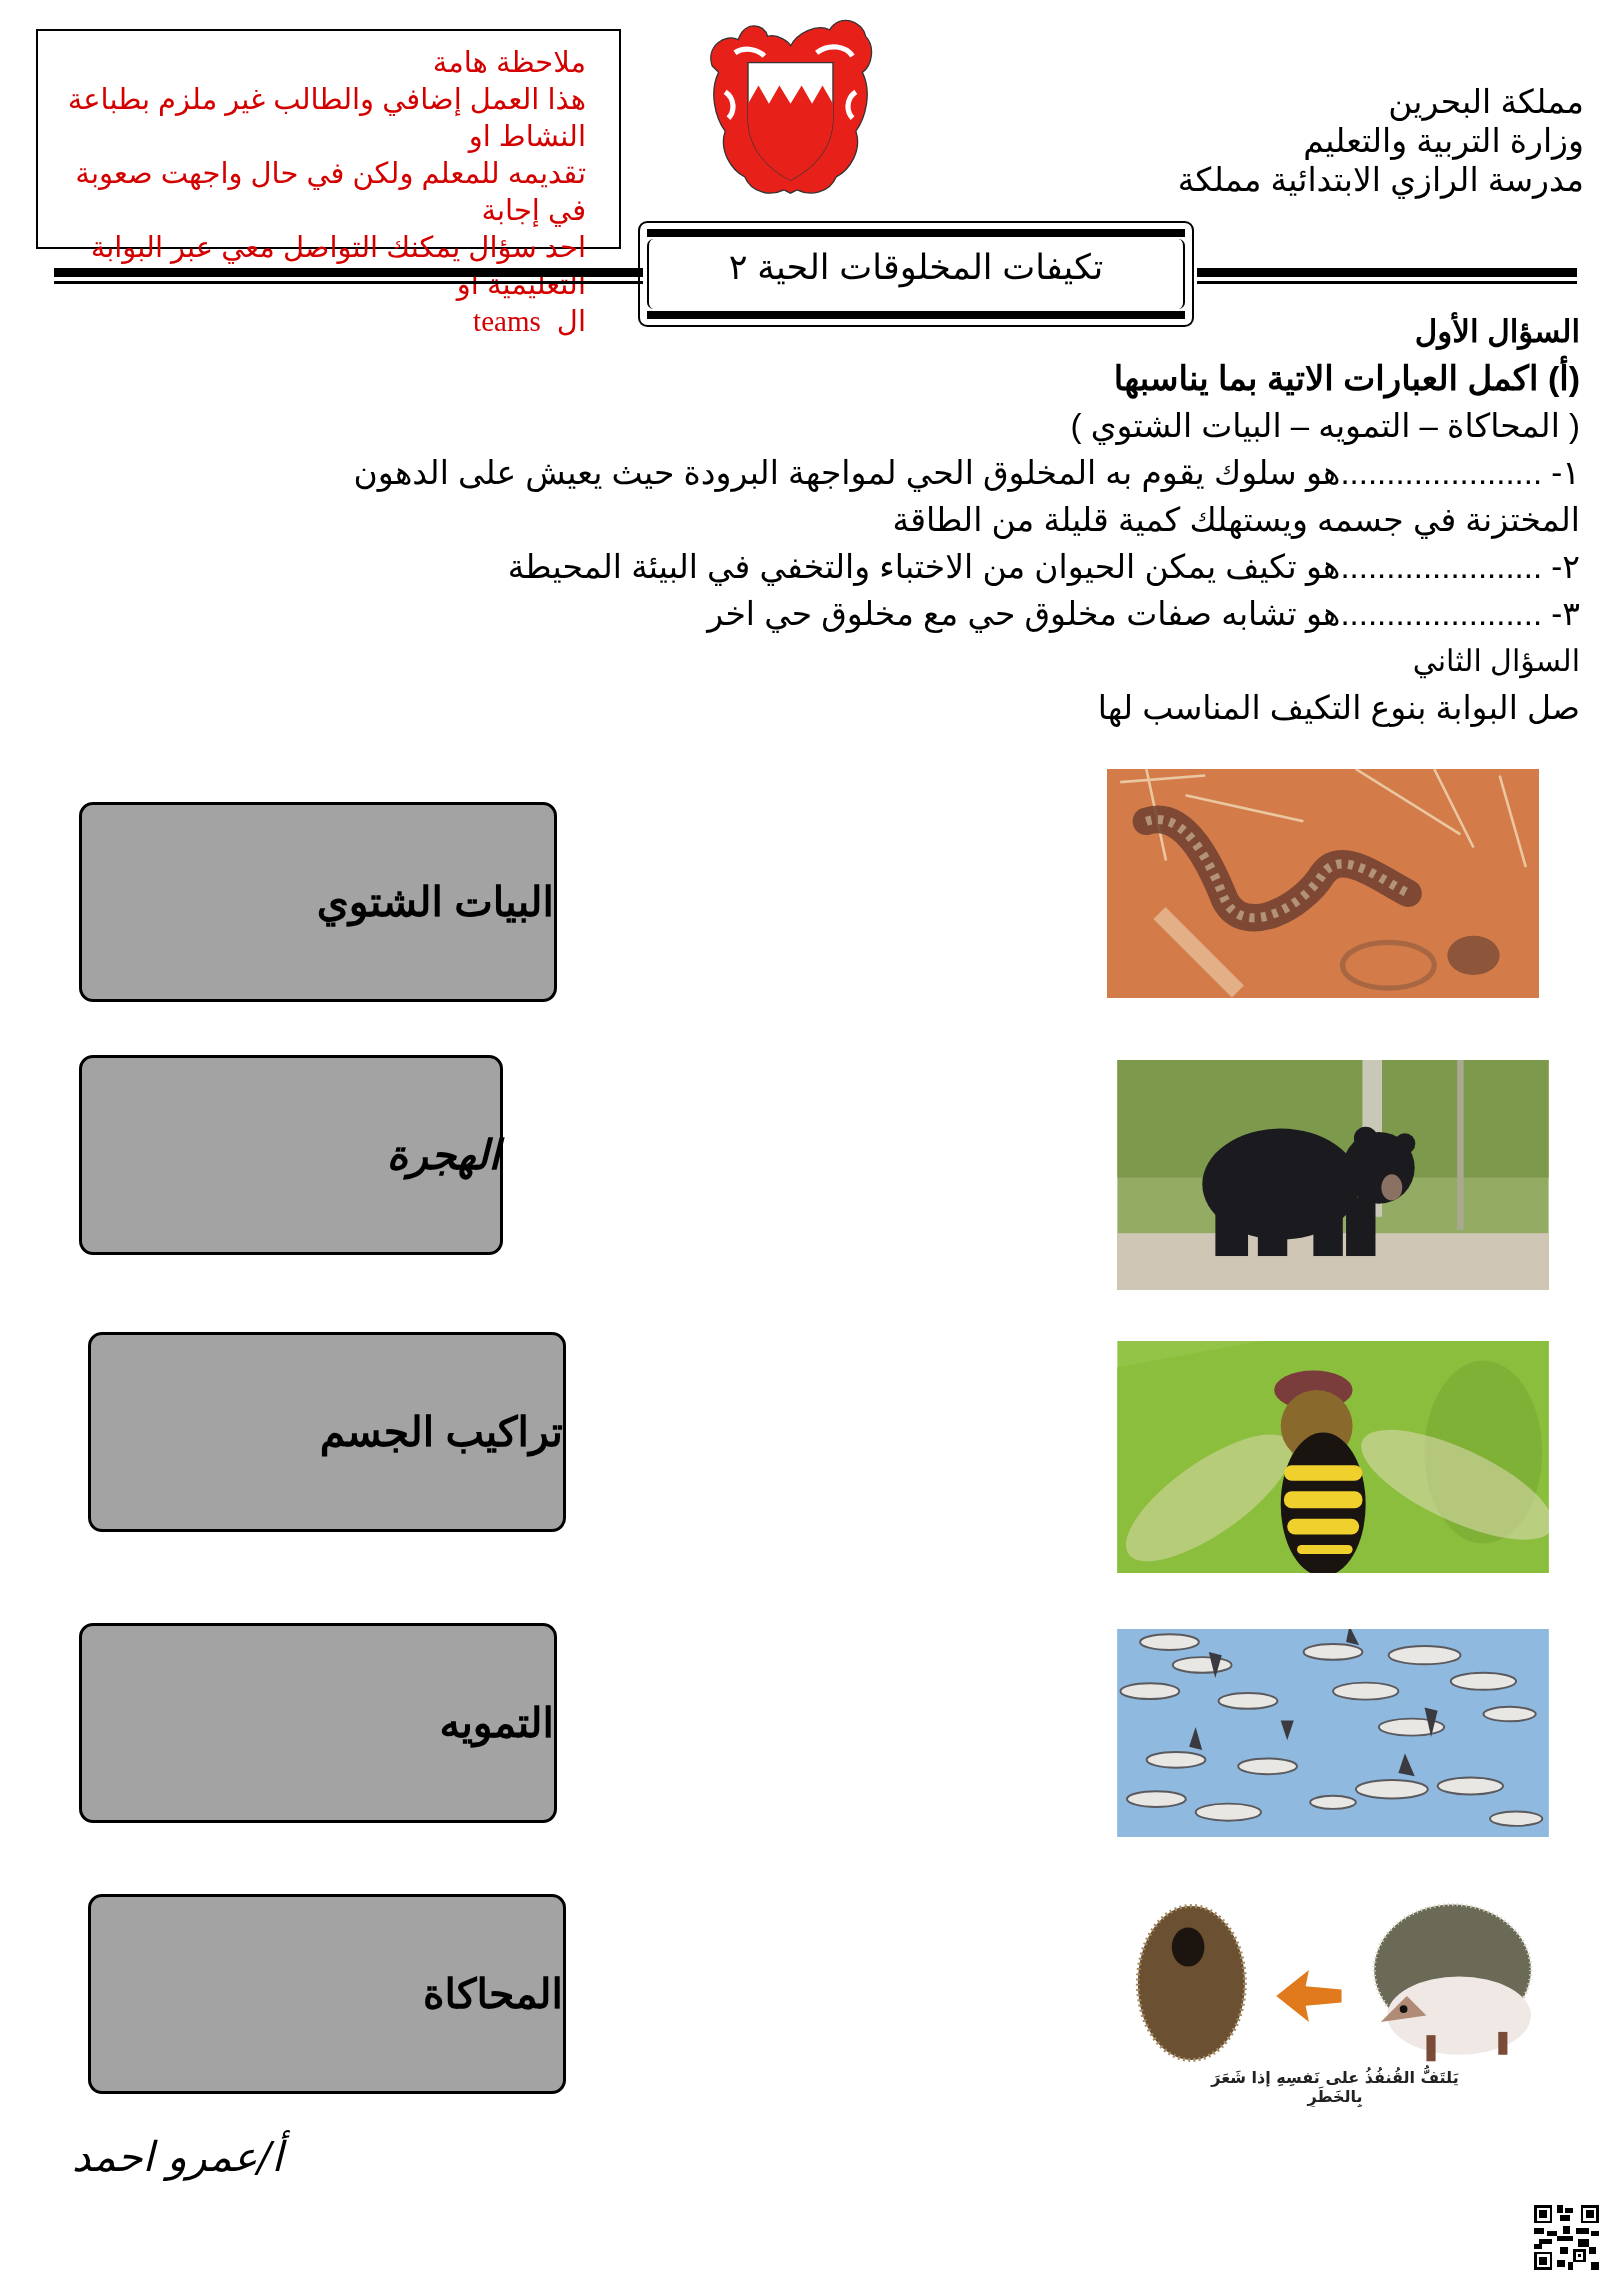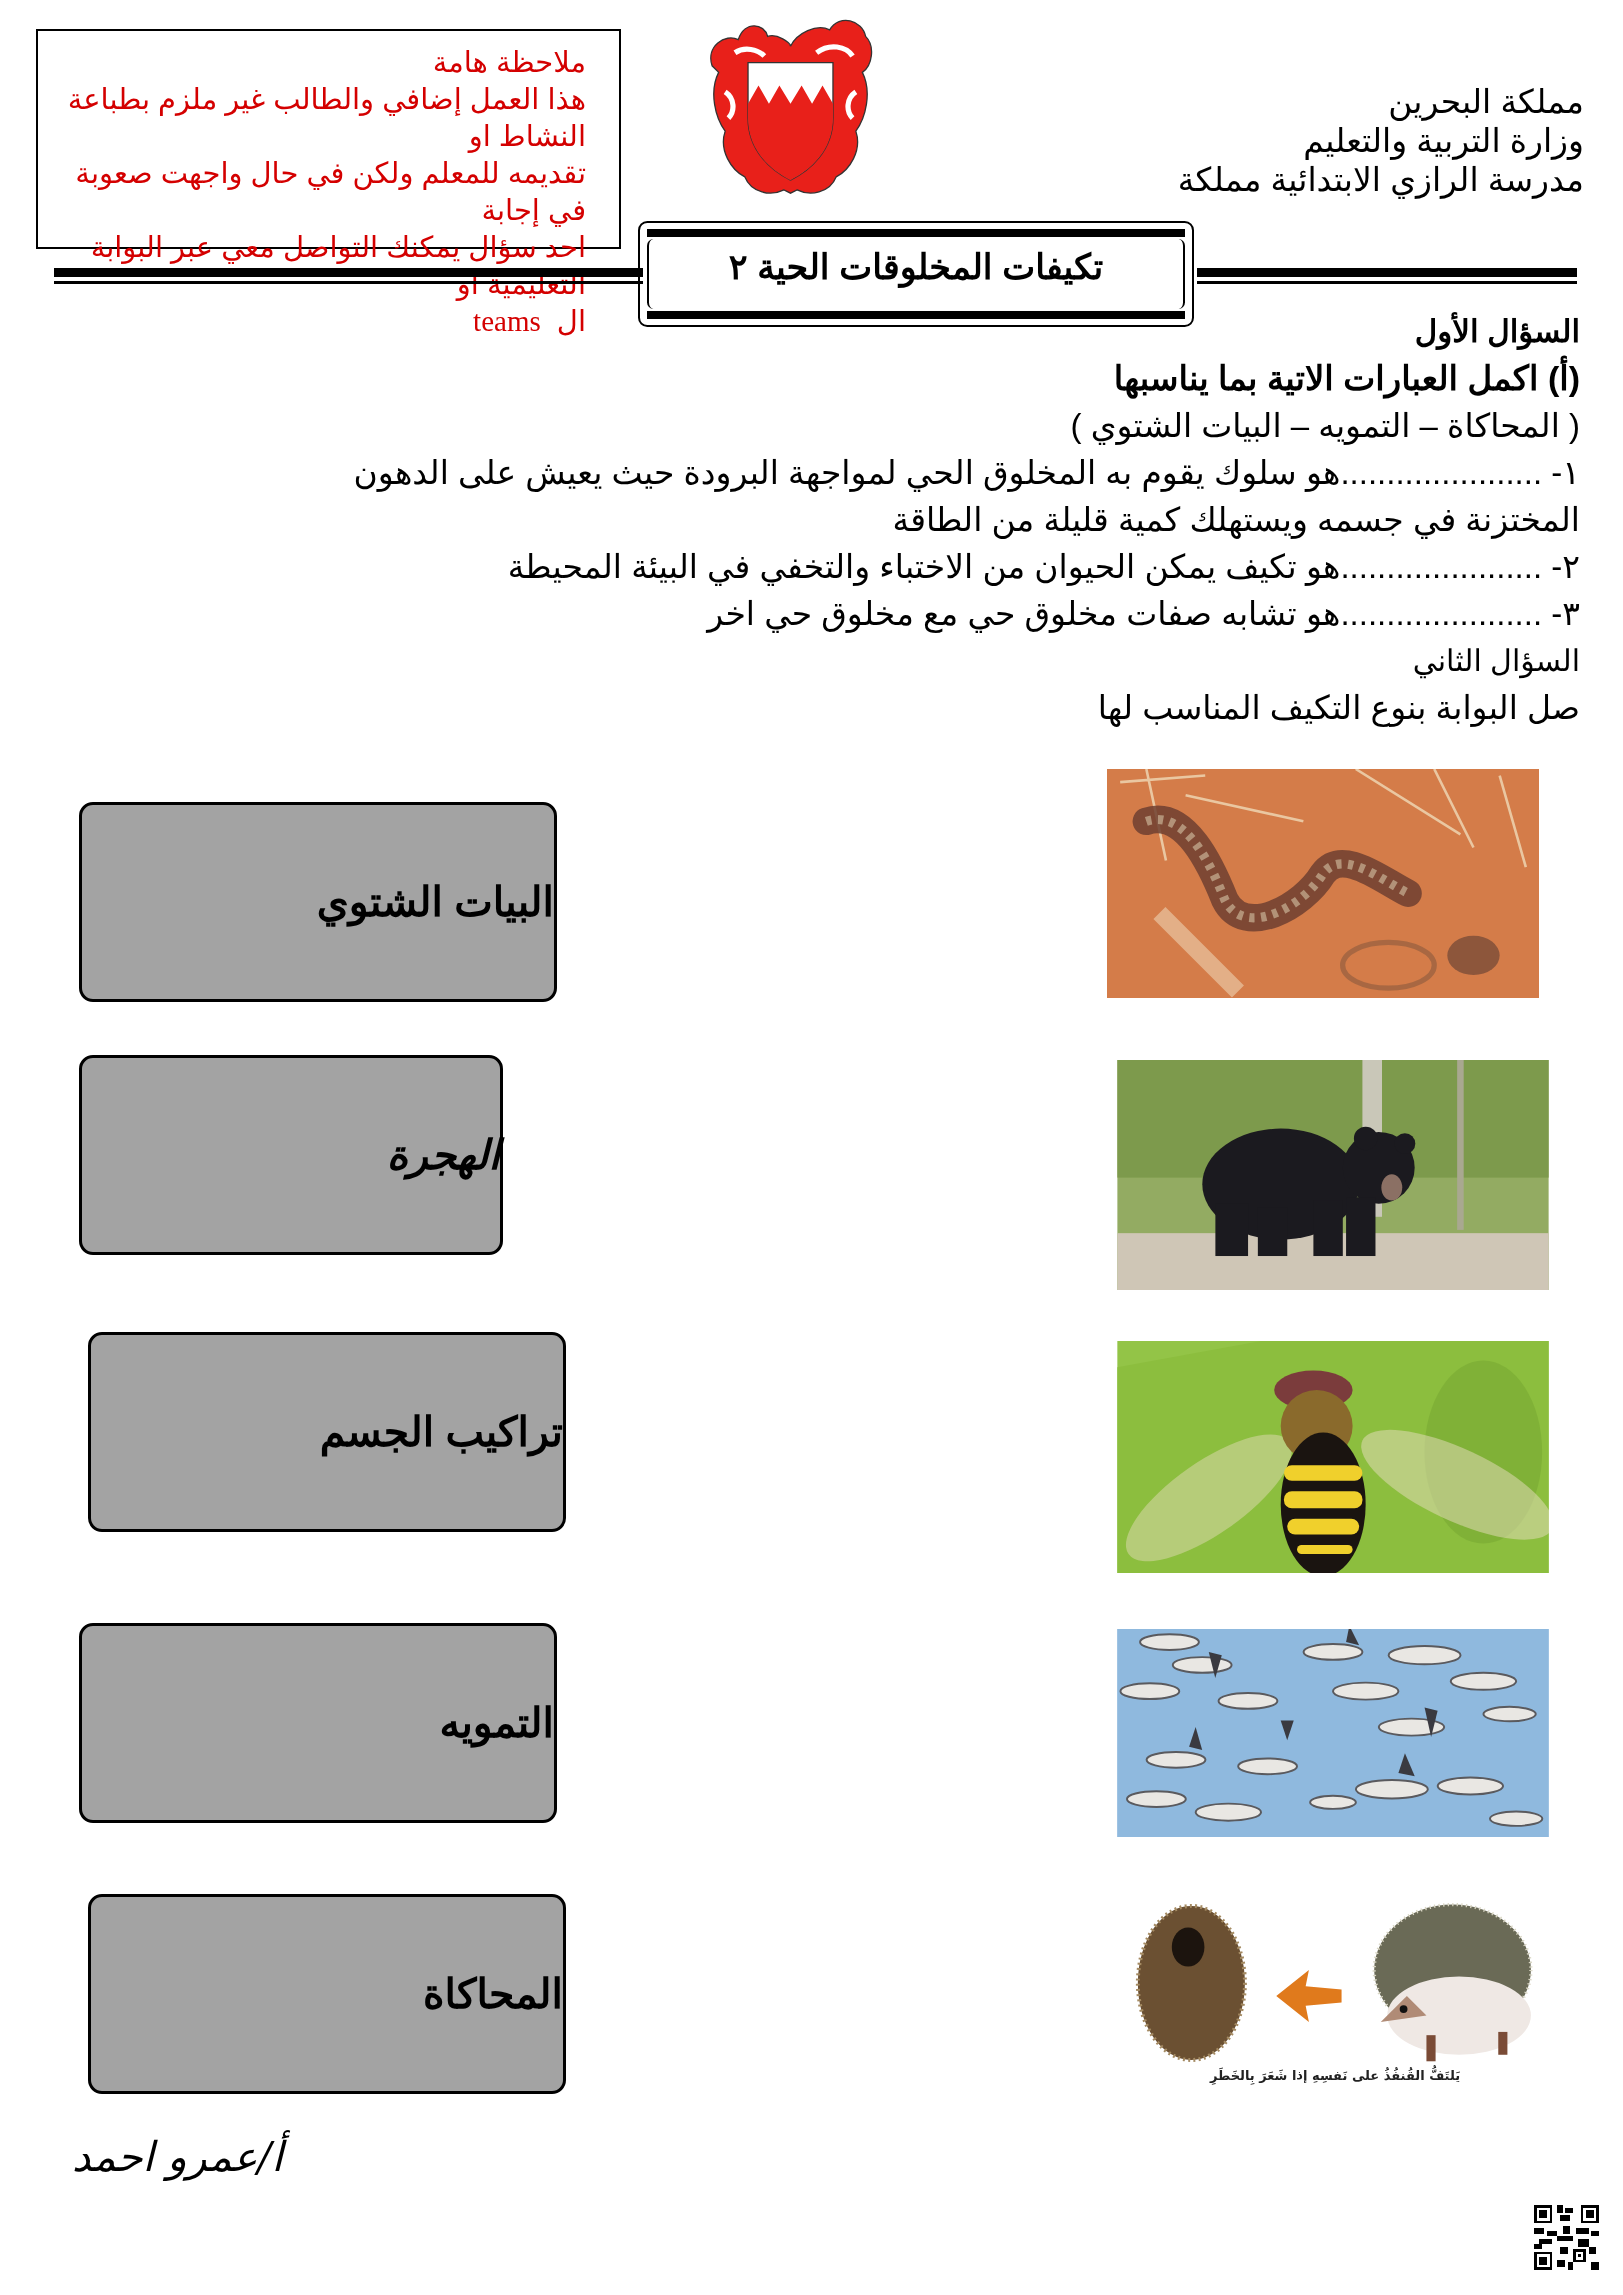--- a/index.html
+++ b/index.html
@@ -23,21 +23,21 @@
   .rule-left { left: 54px; top: 268px; width: 589px; height: 9.2px; background:#000; }
   .rule-left2 { left: 54px; top: 281px; width: 589px; height: 3.3px; background:#000; }
   .rule-right { left: 1197px; top: 268px; width: 380px; height: 9.2px; background:#000; }
   .rule-right2 { left: 1197px; top: 281px; width: 380px; height: 3.3px; background:#000; }
   .title-frame { left: 638px; top: 221px; width: 556px; height: 106px; }
   .title-frame .outer { position:absolute; inset:0; border: 2.6px solid #000; border-radius: 9.2px; }
   .title-frame .bar-top { position:absolute; left:9.2px; right:9.2px; top:7.9px; height:7.9px; background:#000; }
   .title-frame .bar-bot { position:absolute; left:9.2px; right:9.2px; bottom:7.9px; height:7.9px; background:#000; }
   .title-frame .inner { position:absolute; left:9.2px; right:9.2px; top:18.3px; bottom:18.3px; border-left:2.6px solid #000; border-right:2.6px solid #000; border-radius: 6.5px; }
   .title-text { position:absolute; left:0; right:0; top:26px; text-align:center; font-family:"Liberation Sans", sans-serif;
-                font-size: 35px; font-weight: bold; direction: rtl; }
+                font-size: 35px; font-weight: normal; direction: rtl; }
 
   
   .q1 { right: 43px; top: 308px; width: 1518px; text-align: right; direction: rtl;
         font-family: "Liberation Sans", sans-serif; font-size: 33px; line-height: 47px; }
   .q1 .bold { font-weight: bold; }
   .q1 .line { white-space: nowrap; }
 
   
   .match-box { position: absolute; border: 3.3px solid #000; border-radius: 14px; box-sizing: border-box;
                display:flex; align-items:center; justify-content:flex-end; background:#a3a3a3; }
@@ -222,21 +222,21 @@
     <ellipse cx="125" cy="95" rx="25" ry="30" fill="#1c140e"></ellipse>
     <path d="M310 130 L260 170 L310 210 L305 185 L360 180 L360 160 L305 155 Z" fill="#e07a1c"></path>
     <ellipse cx="530" cy="130" rx="120" ry="100" fill="#6a6a56"></ellipse>
     <ellipse cx="530" cy="130" rx="120" ry="100" fill="none" stroke="#d9d6c4" stroke-width="5" stroke-dasharray="2 5"></ellipse>
     <ellipse cx="540" cy="200" rx="110" ry="60" fill="#efe8e4"></ellipse>
     <path d="M420 210 L460 170 L490 200 Z" fill="#b08b76"></path>
     <circle cx="455" cy="190" r="6" fill="#111"></circle>
     <rect x="490" y="230" width="14" height="40" fill="#7a4b36"></rect>
     <rect x="600" y="225" width="14" height="35" fill="#7a4b36"></rect>
   </svg>
-  <div class="rtl" style="position:absolute; left:98px; top:183px; width:262px; text-align:center; font-family:'DejaVu Sans', sans-serif; font-size:13px; font-weight:bold; color:#222;">يَلتَفُّ القُنفُذُ على نَفسِهِ إذا شَعَرَ بِالخَطَرِ</div>
+  <div class="rtl" style="position:absolute; left:98px; top:183px; width:262px; text-align:center; font-family:'DejaVu Sans', sans-serif; font-size:16px; font-weight:bold; color:#222;">يَلتَفُّ القُنفُذُ على نَفسِهِ إذا شَعَرَ بِالخَطَرِ</div>
 </div>
 
 <div class="abs signature">أ/عمرو احمد</div>
 
 <div class="abs qr">
   <svg width="65" height="65" viewBox="0 0 25 25" shape-rendering="crispEdges">
     <rect width="25" height="25" fill="#fff"></rect>
     <g fill="#000">
       <rect x="0" y="0" width="7" height="7"></rect>
         <rect x="1" y="1" width="5" height="5" fill="#fff"></rect>

